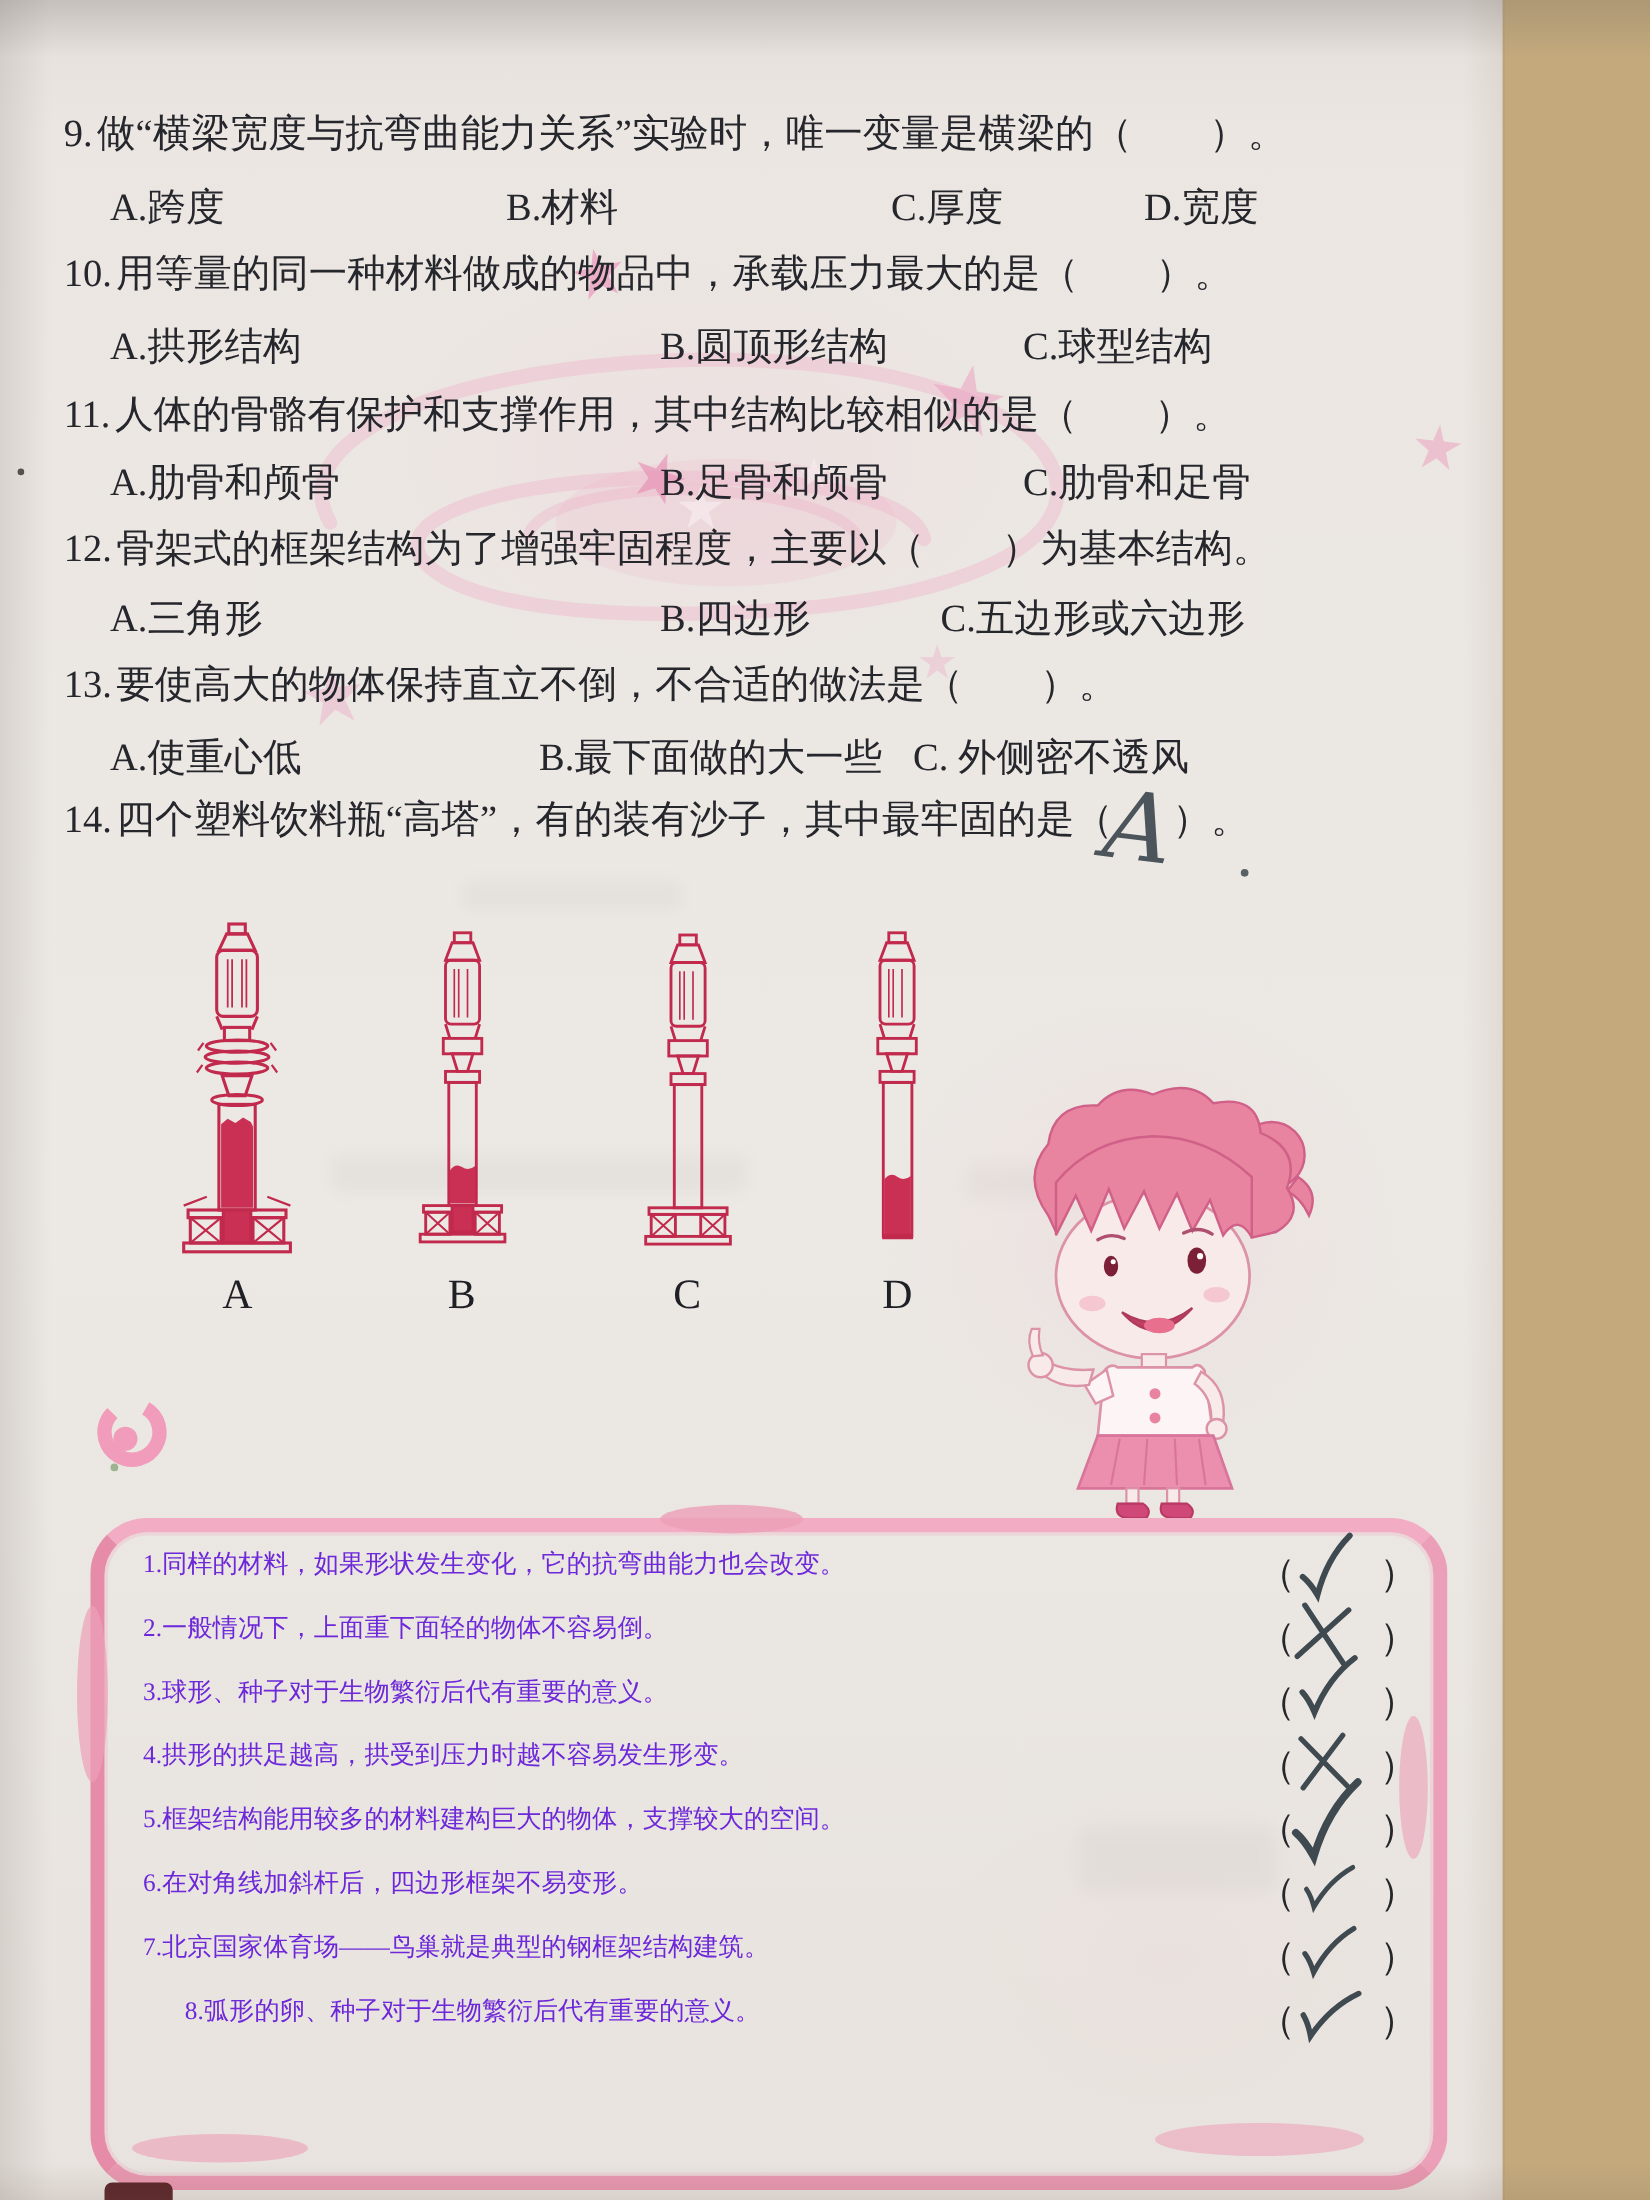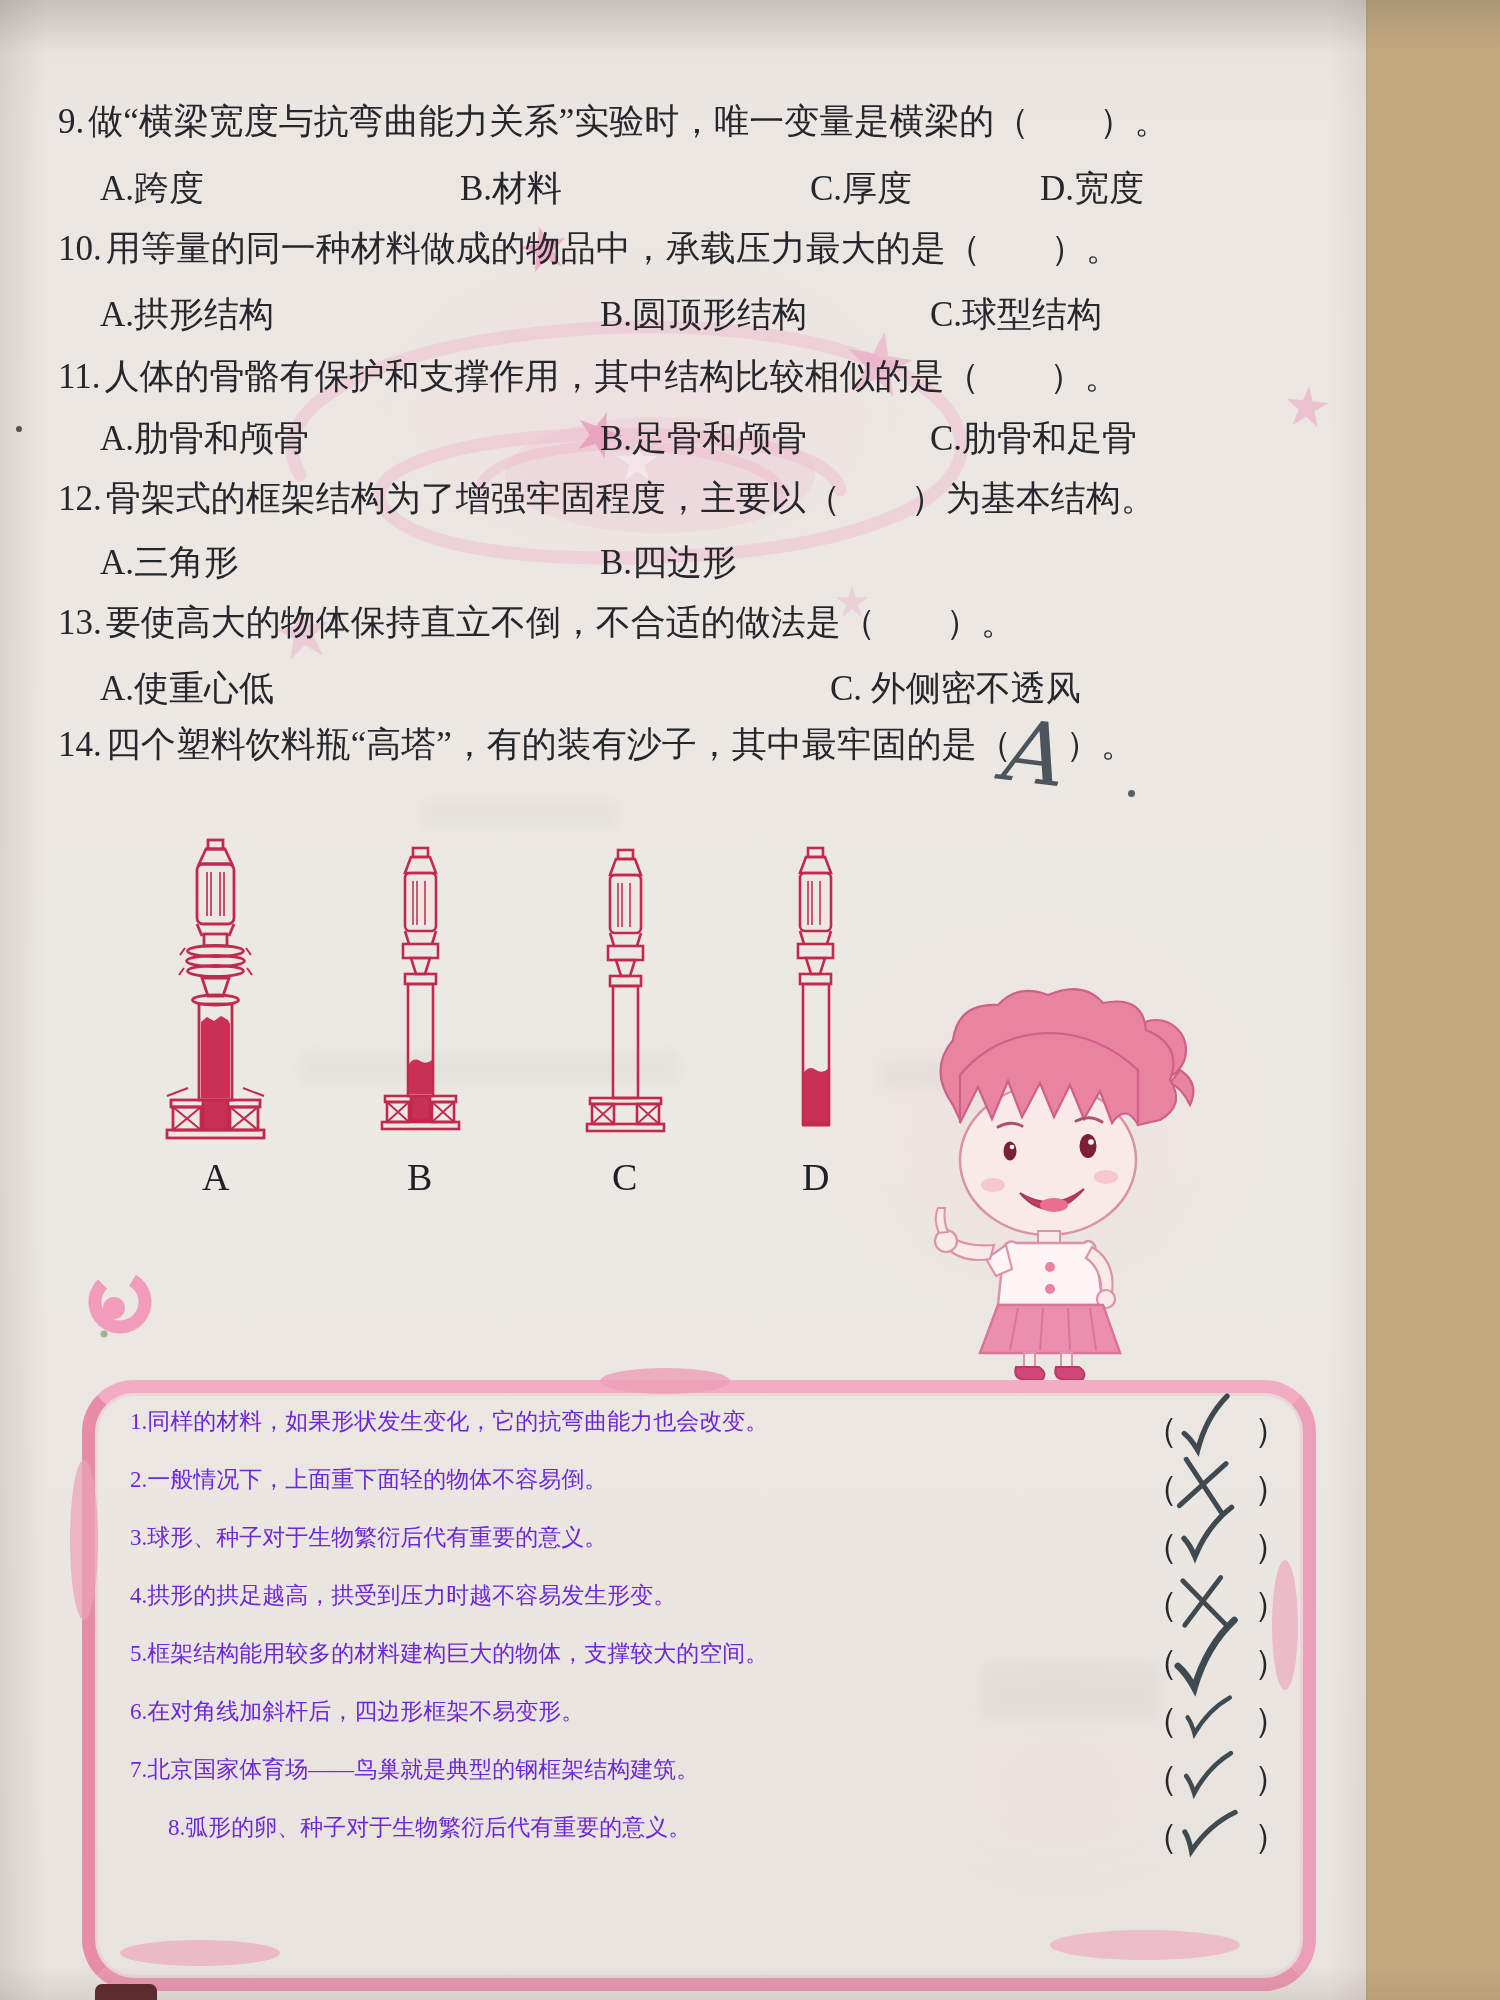--- a/index.html
+++ b/index.html
@@ -156,27 +156,29 @@
       <span class="opt" style="left:600px;">B.足骨和颅骨</span>
       <span class="opt" style="left:930px;">C.肋骨和足骨</span>
     </div>
 
     <div class="stem" style="top:477px;">
       <span class="qnum">12.</span><span>骨架式的框架结构为了增强牢固程度，主要以（　　）为基本结构。</span>
     </div>
     <div class="optrow" style="top:541px;">
       <span class="opt" style="left:100px;">A.三角形</span>
       <span class="opt" style="left:600px;">B.四边形</span>
+      <span class="opt" style="left:855px;">C.五边形或六边形</span>
     </div>
 
     <div class="stem" style="top:601px;">
       <span class="qnum">13.</span><span>要使高大的物体保持直立不倒，不合适的做法是（　　）。</span>
     </div>
     <div class="optrow" style="top:667px;">
       <span class="opt" style="left:100px;">A.使重心低</span>
+      <span class="opt" style="left:490px;">B.最下面做的大一些</span>
       <span class="opt" style="left:830px;">C. 外侧密不透风</span>
     </div>
 
     <div class="stem" style="top:723px;">
       <span class="qnum">14.</span><span>四个塑料饮料瓶“高塔”，有的装有沙子，其中最牢固的是（</span><span class="agap"><span class="hw-a">A</span><span class="hw-dot"></span></span><span>）。</span>
     </div>
   </div>
 
   <div>
 

